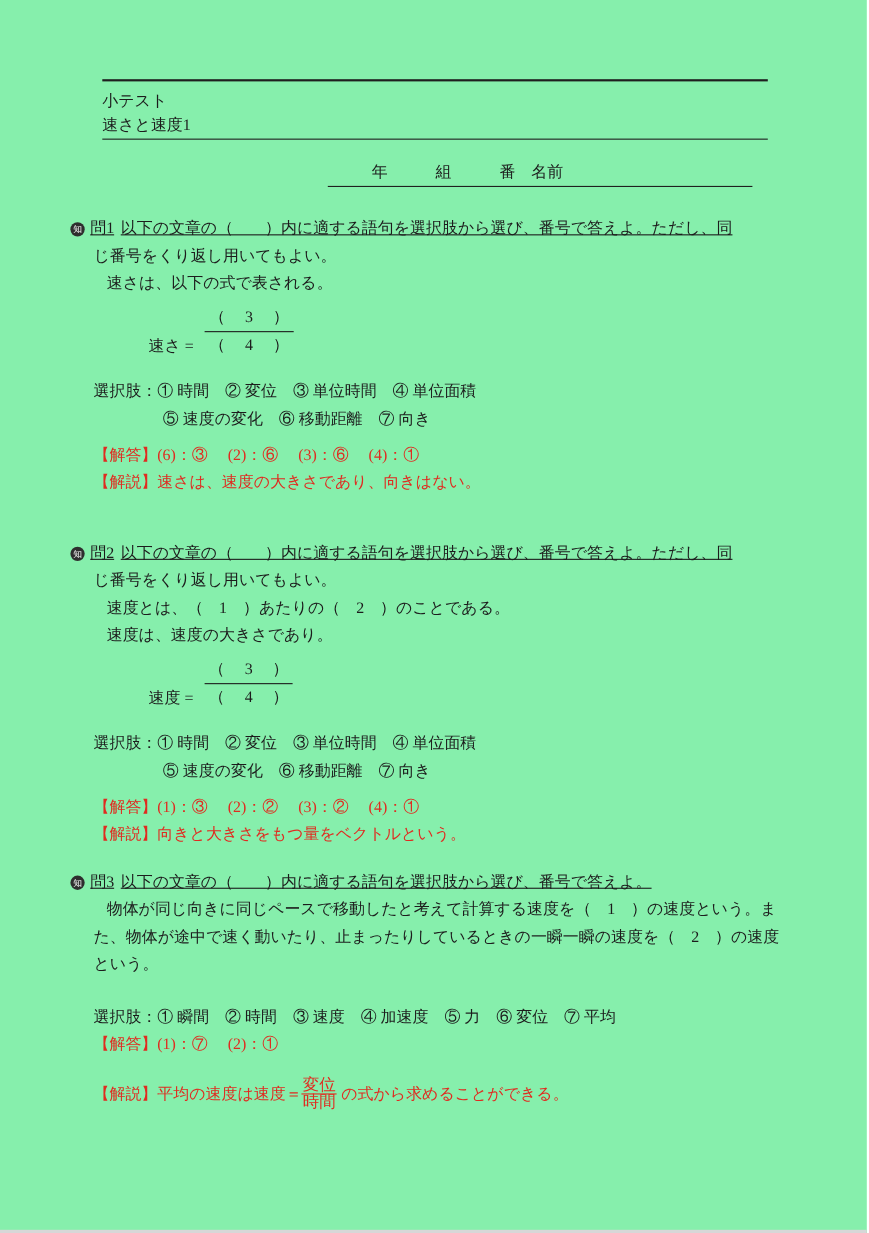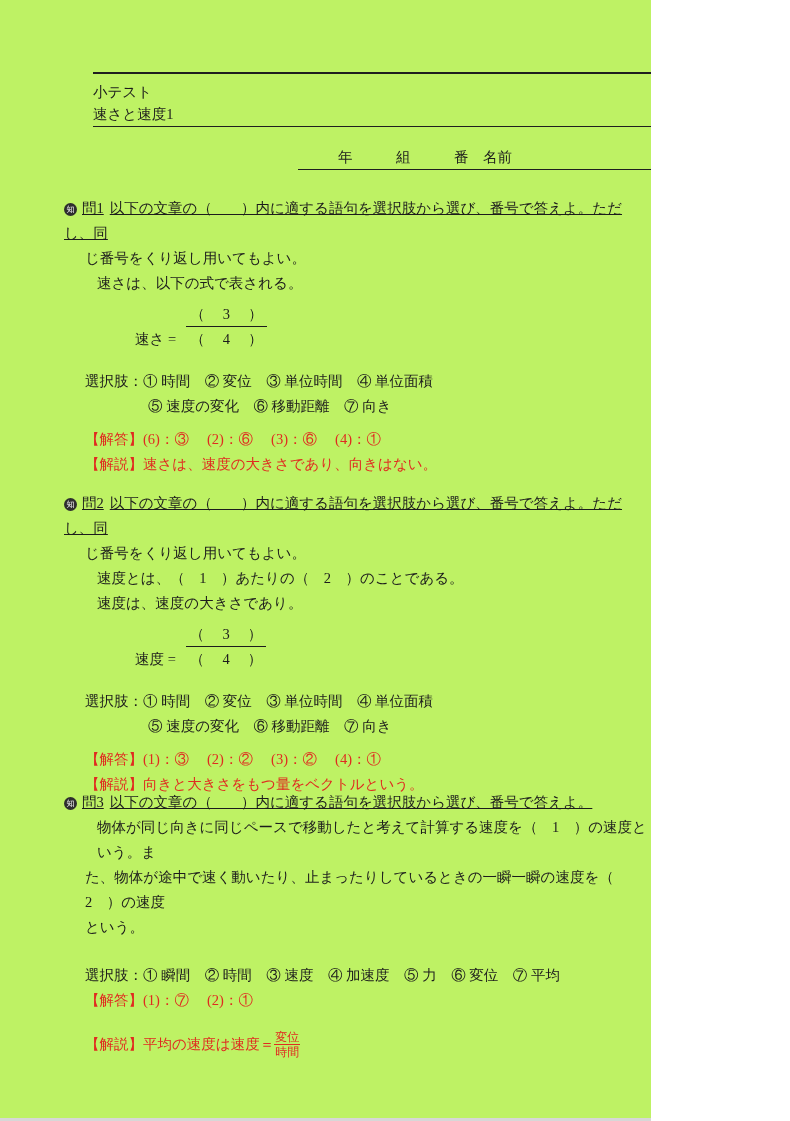--- a/index.html
+++ b/index.html
@@ -1,21 +1,21 @@
 <!DOCTYPE html>
 <html style="--answer-red: #e02b20;"><head>
 <meta charset="utf-8">
 <style>
   * { box-sizing: border-box; }
   html, body { margin: 0; padding: 0; background: #ffffff; }
   .page {
     position: relative;
-    width: 651px;
+    width: 788px;
     height: 1121px;
-    background: #bef264;
+    background: #86efac;
     font-family: "Liberation Serif", "DejaVu Serif", serif;
     font-size: 14.5px;
     color: #1c1c1c;
     overflow: hidden;
   }
 
   
   .rule { position: absolute; left: 93px; width: 605px; height: 0; border-top: 2px solid #1f1f1f; }
   .rule-top { top: 72px; }
   .rule-mid { top: 126px; border-top-width: 1.5px; }
@@ -51,21 +51,21 @@
 
   .choices  { margin-top: 20px; }
   .choices2 { padding-left: 148px; }
 
   .red { color: var(--answer-red); }
   .answer-line { margin-top: 8px; }
 
   .expl-flex { display: flex; align-items: center; margin-top: 14px; padding-left: 85px; height: 34px; }
   .frac-sm {
     display: inline-flex; flex-direction: column; text-align: center;
-    font-size: 12px; margin: 0 4px 0 0;
+    font-size: 15px; margin: 0 4px 0 0;
   }
   .frac-sm .num { border-bottom: 1px solid var(--answer-red); padding: 0 1px 1px; line-height: 12px; }
   .frac-sm .den { padding: 1px 1px 0; line-height: 12px; }
 
   .page-bottom-edge { position: absolute; bottom: 0; left: 0; width: 100%; height: 3px; background: #d7d7d7; }
 </style>
 </head>
 <body>
 
 <div class="page">
@@ -140,17 +140,18 @@
     <div class="line red">
       <span>【解答】</span><span>(1)：⑦　 (2)：①</span>
     </div>
     <div class="expl-flex red">
       <span>【解説】</span>
         <span>平均の速度は速度＝</span>
         <span class="frac-sm">
           <span class="num">変位</span>
           <span class="den">時間</span>
         </span>
+        <span>の式から求めることができる。</span>
     </div>
   </section>
 
   <div class="page-bottom-edge"></div>
 </div>
 
 </body></html>

